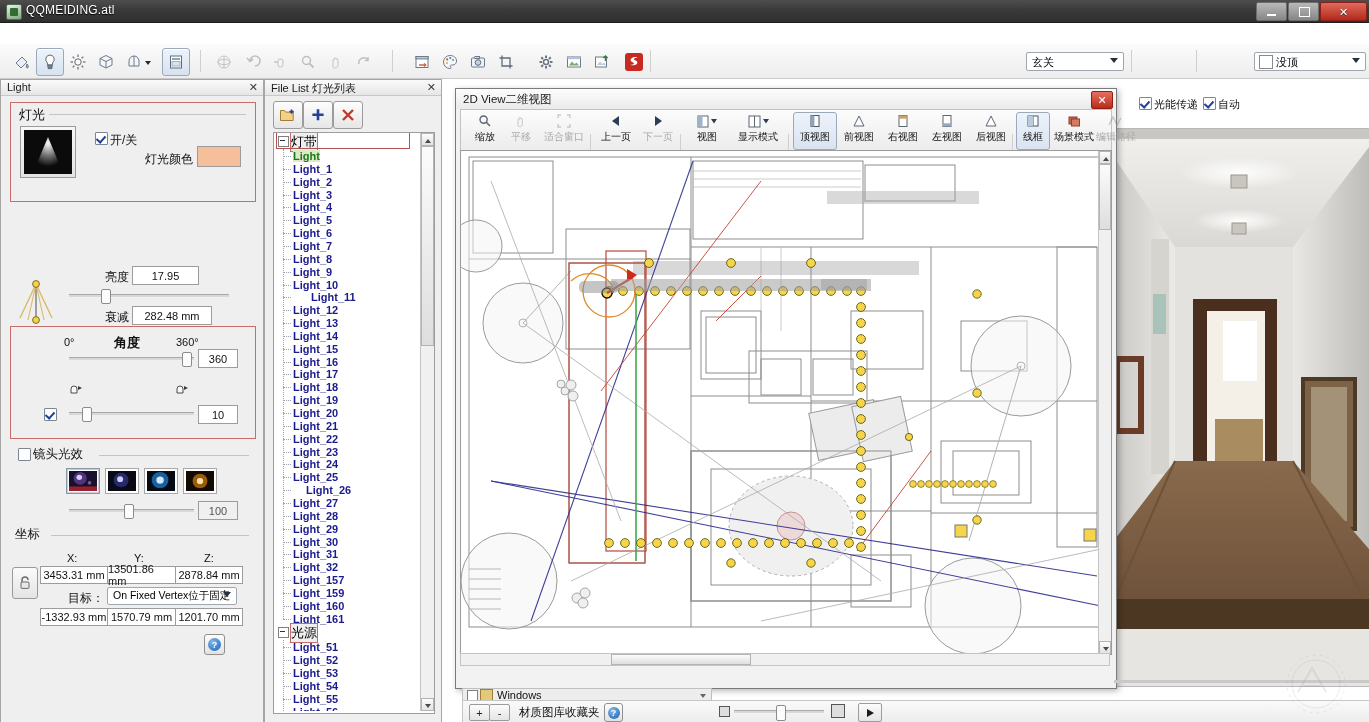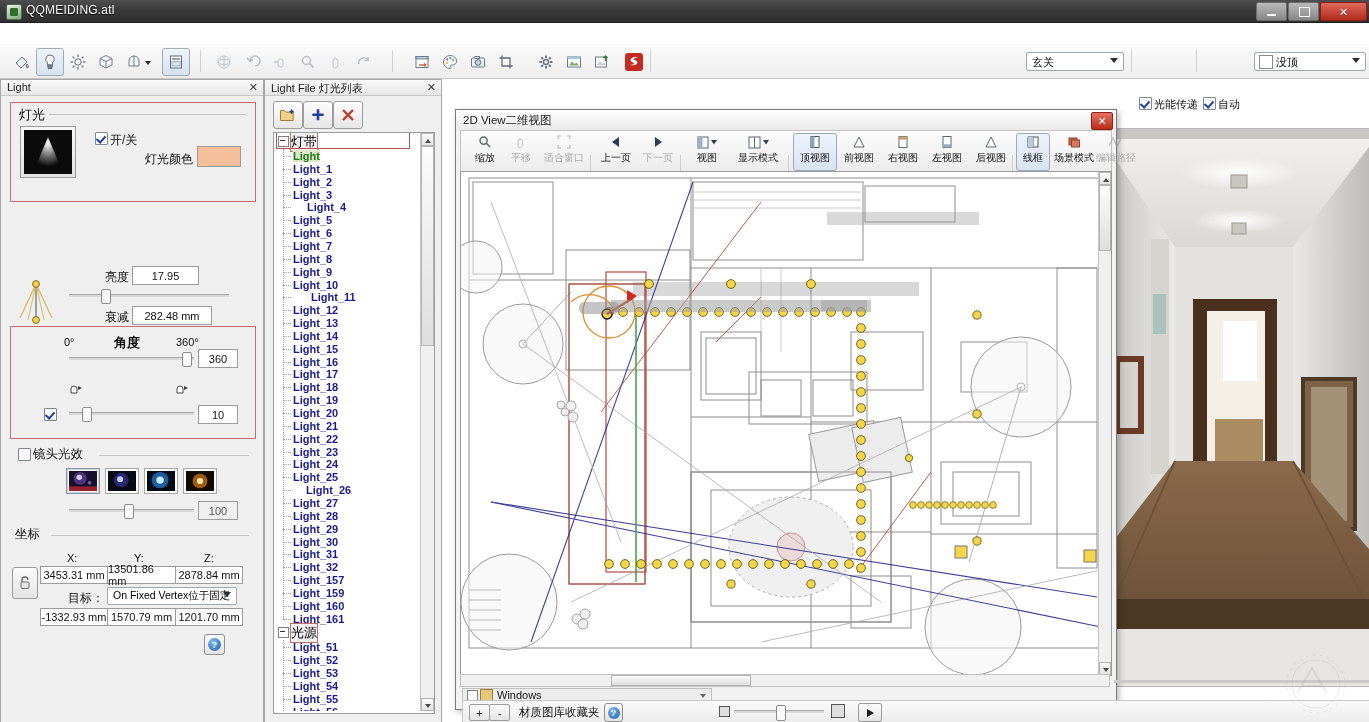--- a/index.html
+++ b/index.html
@@ -115,21 +115,21 @@
     background:linear-gradient(180deg,#fcfcfc,#e3e3e3);border:1px solid #b4b4b4;box-sizing:border-box;}
   .vscroll .thumb{position:absolute;left:0;width:13px;background:linear-gradient(180deg,#fbfbfb,#dedede);
     border:1px solid #b4b4b4;box-sizing:border-box;}
   .arw-u:after{content:"";position:absolute;left:3px;top:5px;border-left:3px solid transparent;
     border-right:3px solid transparent;border-bottom:4px solid #4a4a4a;}
   .arw-d:after{content:"";position:absolute;left:3px;top:5px;border-left:3px solid transparent;
     border-right:3px solid transparent;border-top:4px solid #4a4a4a;}
 
   
   .win2d{position:absolute;background:#f2f2f2;border:1px solid #7b7b7b;
-    box-shadow:2px 2px 6px rgba(0,0,0,.28);margin-top:21px;}
+    box-shadow:2px 2px 6px rgba(0,0,0,.28);}
   .win2d .wtitle{position:absolute;left:0;top:0;width:100%;height:20px;
     background:linear-gradient(180deg,#fdfdfd,#eaeaea);}
   .win2d .wtitle .t{position:absolute;left:7px;top:3px;font-size:11.5px;color:#1a1a1a;}
   .win2d .wtitle .cl{position:absolute;right:3px;top:2px;width:20px;height:16px;border-radius:2px;
     background:linear-gradient(180deg,#e7705f,#bb2b1b);border:1px solid #8d1f14;
     color:#fff;font-size:11px;display:flex;align-items:center;justify-content:center;}
   .vtb{position:absolute;left:4px;top:20px;height:40px;
     background:linear-gradient(180deg,#fcfcfc,#ececec);border:1px solid #c2c2c2;}
   .vbtn{position:absolute;top:2px;height:36px;border:1px solid transparent;border-radius:3px;
     display:flex;flex-direction:column;align-items:center;justify-content:flex-start;}
@@ -507,21 +507,21 @@
     <div class="field" style="left:106px;top:528px;width:67px;height:16px">1570.79 mm</div>
     <div class="field" style="left:174px;top:528px;width:66px;height:16px">1201.70 mm</div>
 
     <div class="help-btn" style="left:203px;top:554px">
         <div class="c">?</div>
       </div>
   </div>
 
   <div class="panel" style="left:264px;top:79px;width:176px;height:643px">
     <div class="hdr">
-      <div class="t">Light File 灯光列表</div>
+      <div class="t">File List 灯光列表</div>
       <div class="x">✕</div>
     </div>
 
     <div class="ll-tool" style="left:8px;top:21px">
       <svg width="18" height="16" viewBox="0 0 18 16">
           <path d="M1.5 13.5V3.5h4l1.3 1.6h7.4v8.4z" fill="#f3d089" stroke="#a08030"></path>
           <path d="M12.6 2.5v4.3M10.5 4.6h4.2" stroke="#24409a" stroke-width="1.6"></path>
         </svg>
     </div>
     <div class="ll-tool" style="left:38px;top:21px">
@@ -553,21 +553,21 @@
           <div class="tdash" style="left: 9px; top: 48.7px; width: 8px;"></div>
           <div class="trow" style="top: 42.7px;">
             <span class="nm" style="left: 19px;">Light_2</span>
           </div>
           <div class="tdash" style="left: 9px; top: 61.55px; width: 8px;"></div>
           <div class="trow" style="top: 55.55px;">
             <span class="nm" style="left: 19px;">Light_3</span>
           </div>
           <div class="tdash" style="left: 9px; top: 74.4px; width: 8px;"></div>
           <div class="trow" style="top: 68.4px;">
-            <span class="nm" style="left: 33px;">Light_4</span>
+            <span class="nm" style="left: 19px;">Light_4</span>
           </div>
           <div class="tdash" style="left: 9px; top: 87.25px; width: 8px;"></div>
           <div class="trow" style="top: 81.25px;">
             <span class="nm" style="left: 19px;">Light_5</span>
           </div>
           <div class="tdash" style="left: 9px; top: 100.1px; width: 8px;"></div>
           <div class="trow" style="top: 94.1px;">
             <span class="nm" style="left: 19px;">Light_6</span>
           </div>
           <div class="tdash" style="left: 9px; top: 112.95px; width: 8px;"></div>

